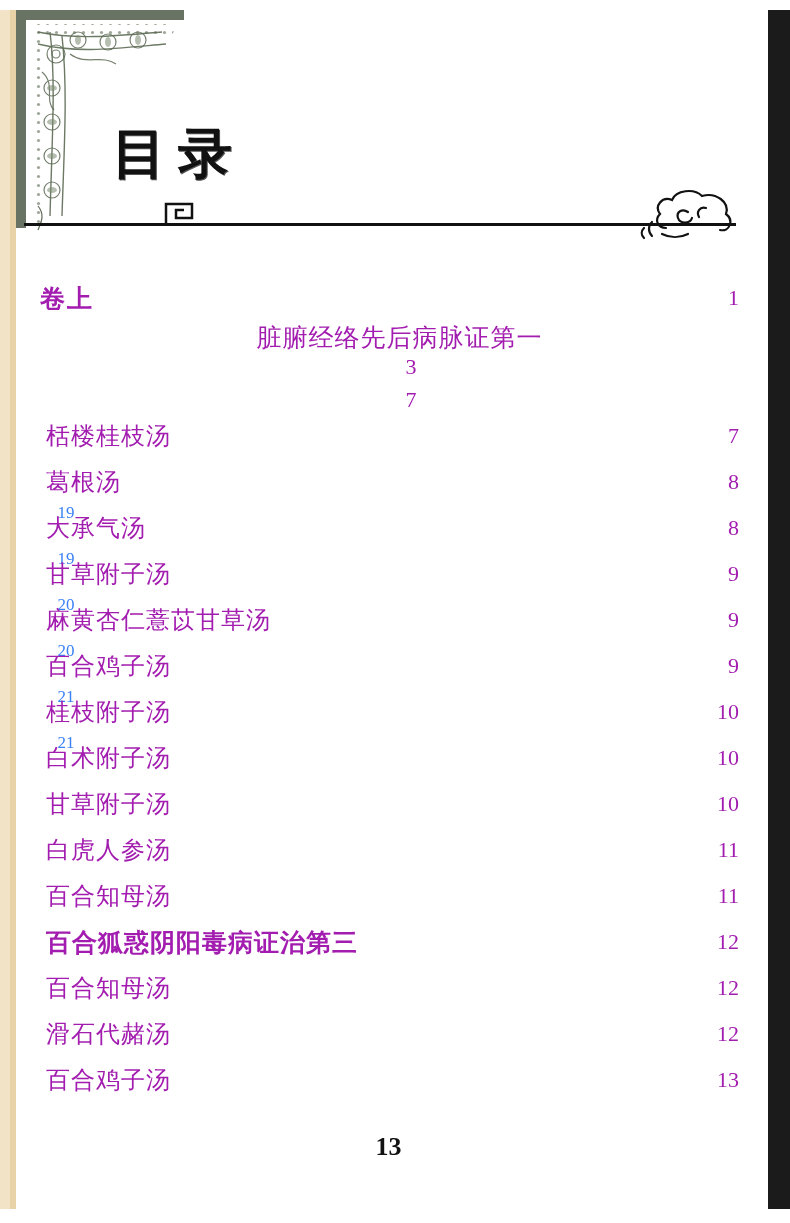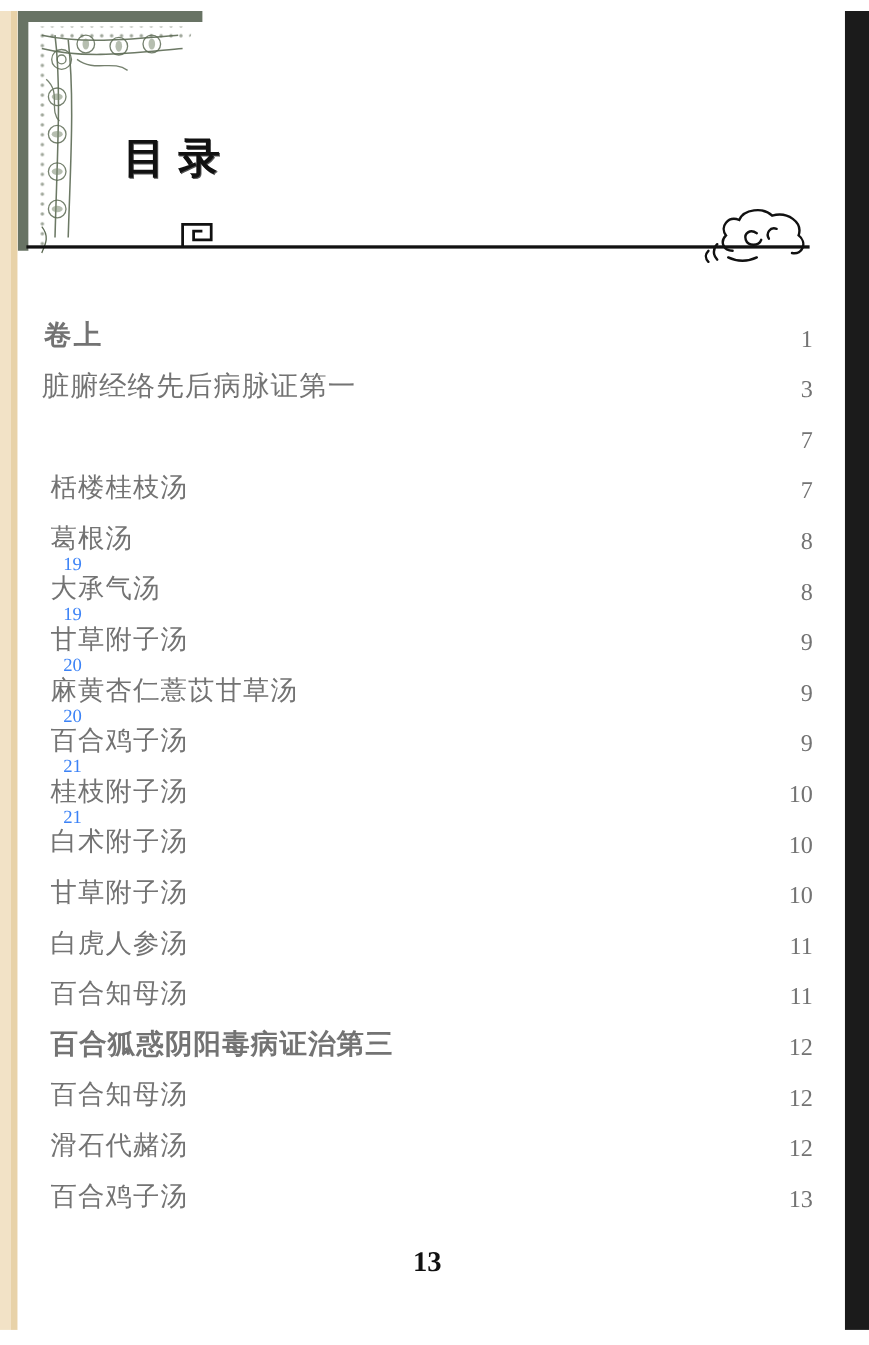--- a/index.html
+++ b/index.html
@@ -76,21 +76,21 @@
     position: absolute;
     left: 620px; top: 172px;
     width: 110px; height: 62px;
   }
 
   
   .doc-title {
     position: absolute;
     left: 96px;
     top: 108px;
-    font-size: 38px;
+    font-size: 54px;
     letter-spacing: 12px;
     color: #111111;
     font-weight: bold;
     font-family: "Liberation Serif", "DejaVu Serif", serif;
     text-shadow: 1px 1px 0 #555;
     text-align: center;
   }
 
   
   .rule {
@@ -124,23 +124,23 @@
 
   
   .toc {
     position: absolute;
     left: 0px;
     top: 265px;
     width: 745px;
   }
   .toc-row {
     display: flex;
-    align-items: flex-end;
+    align-items: center;
     height: 46px;
-    color: #737373;
+    color: #a21caf;
   }
   .toc-row .label {
     white-space: nowrap;
     font-size: 23px;
   }
   .toc-row .leader {
     flex: 1 1 auto;
     margin: 0 10px;
     position: relative;
     height: 1px;
@@ -160,21 +160,21 @@
     text-align: right;
     font-size: 22px;
     font-family: "Liberation Serif", "DejaVu Serif", serif;
   }
 
   
   .lvl-0 { padding-left: 24px; }
   .lvl-0 .label { font-size: 25px; font-weight: bold; letter-spacing: 2px; }
   .lvl-0 .page-num { font-weight: normal; }
 
-  .lvl-1 { padding-left: 22px; }
+  .lvl-1 { padding-left: 22px; flex-direction: column; }
   .lvl-1 .label { font-size: 25px; letter-spacing: 1px; }
 
   .lvl-1b { padding-left: 30px; }
   .lvl-1b .label { font-size: 25px; font-weight: bold; letter-spacing: 1px; }
 
   .lvl-2 { padding-left: 30px; }
   .lvl-2 .label { font-size: 24px; letter-spacing: 1px; }
 
   .toc-row .right-pad { width: 22px; }
 

